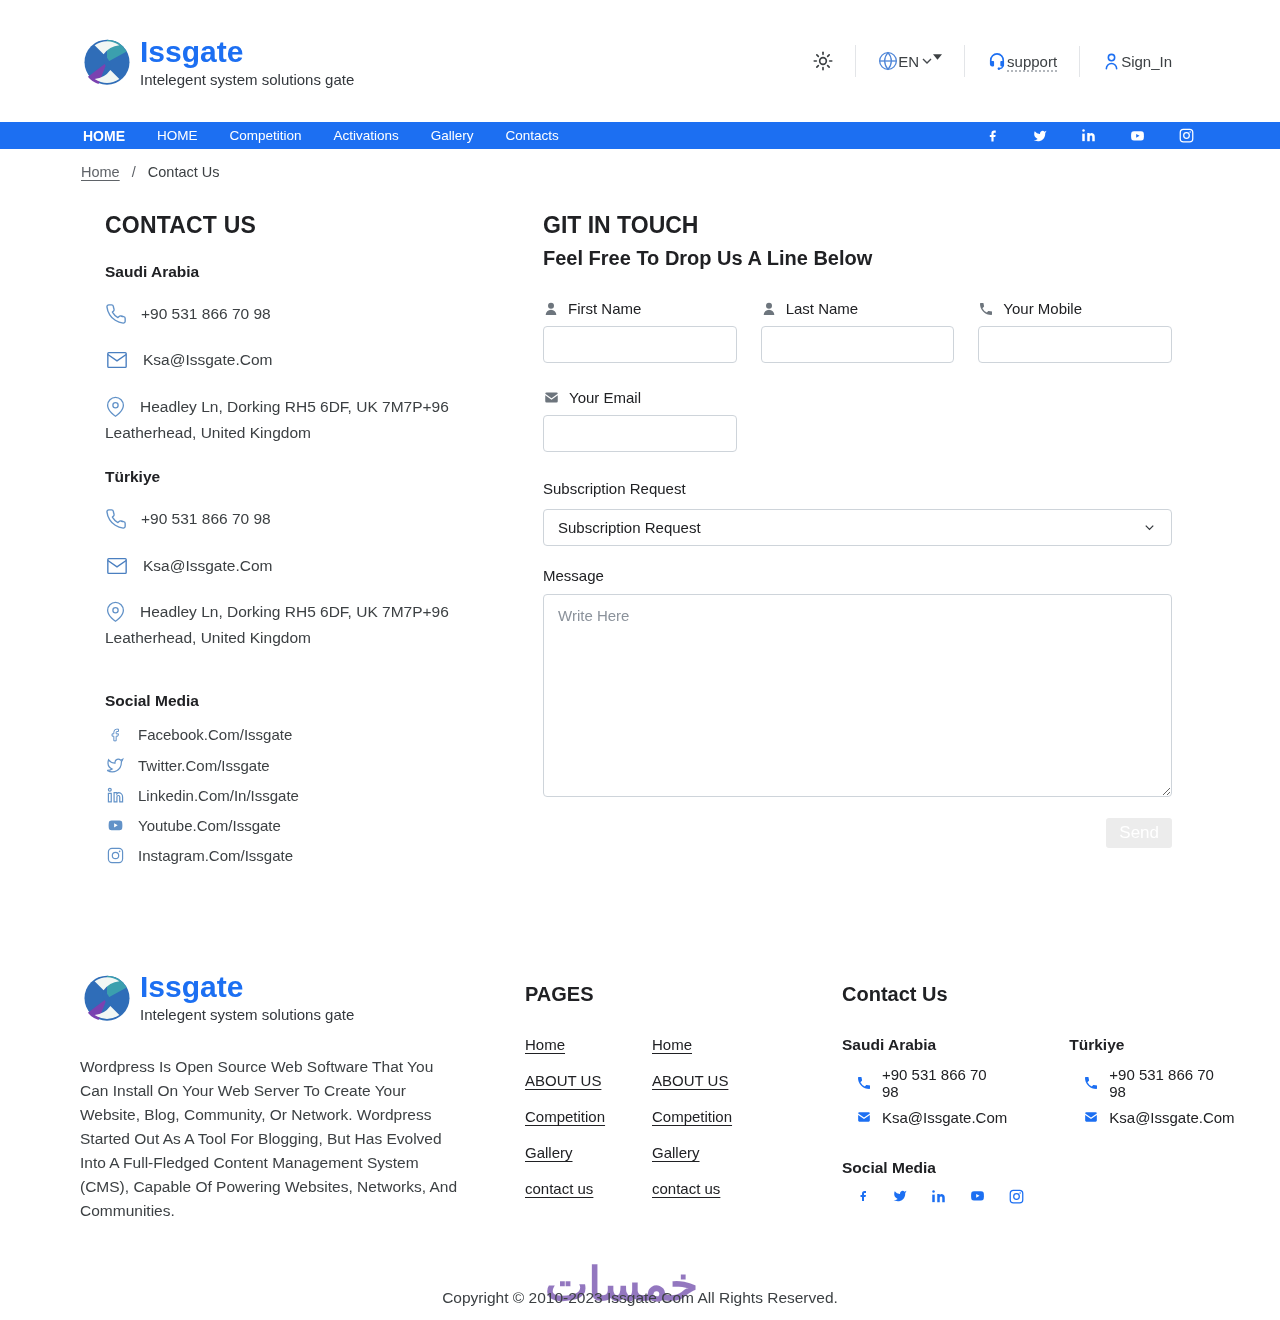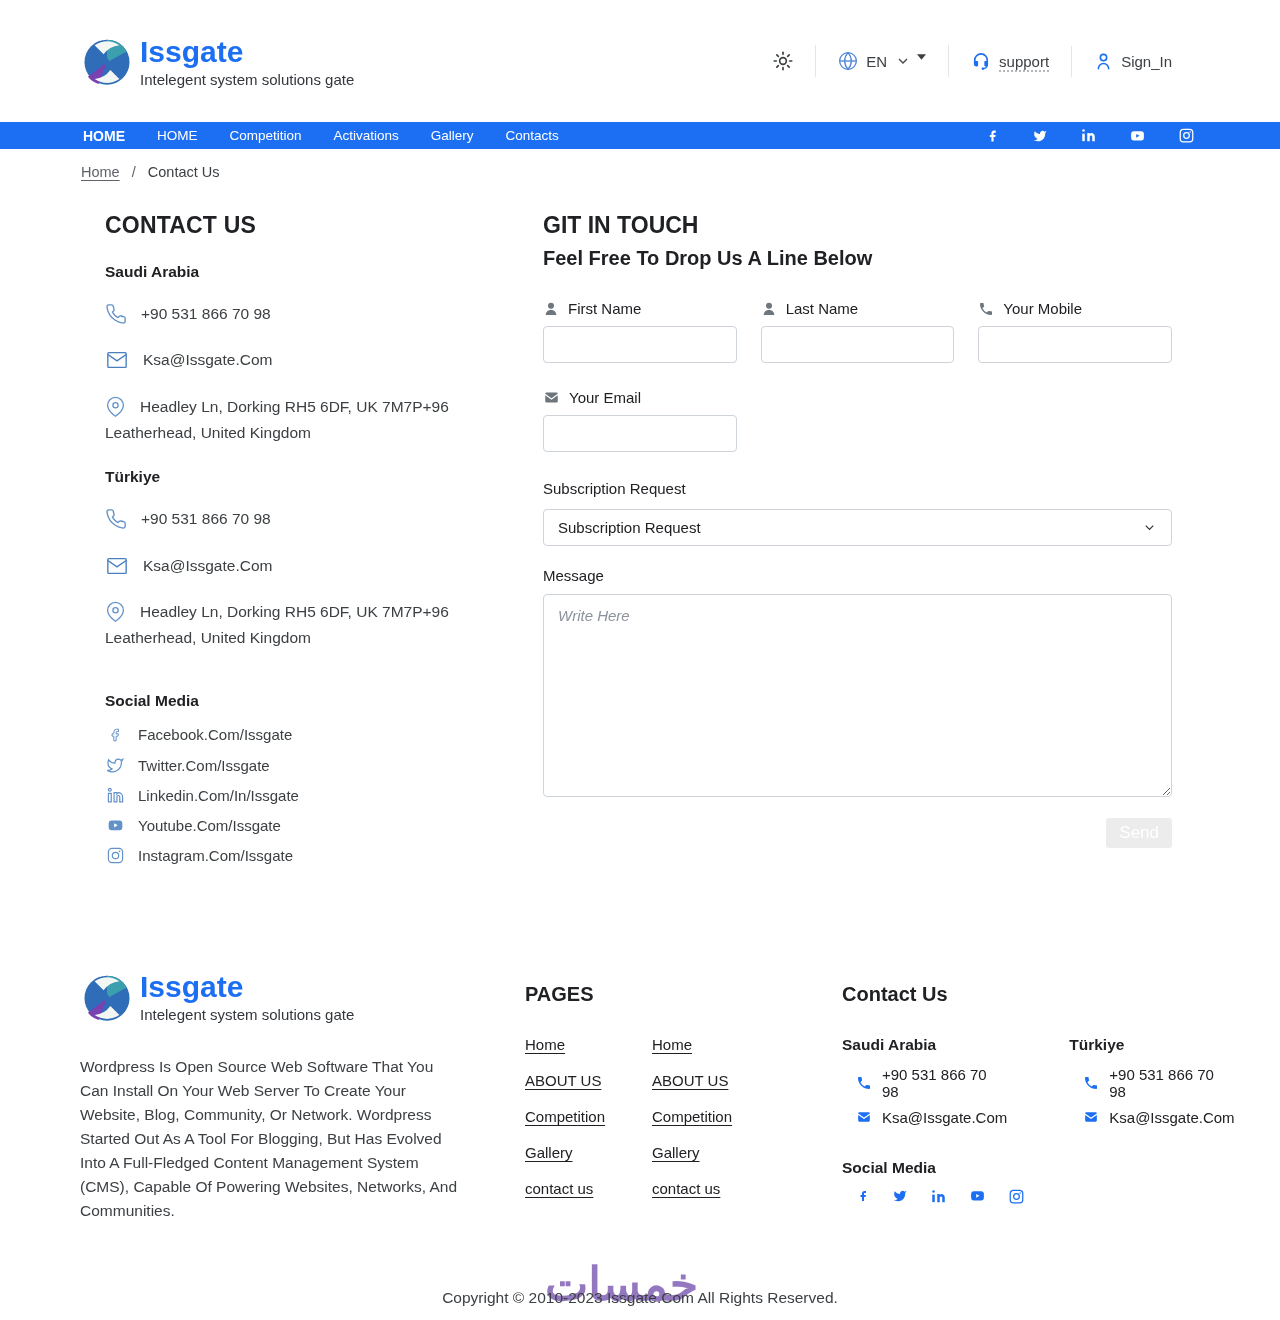--- a/index.html
+++ b/index.html
@@ -16,21 +16,21 @@
   .header {
     height: 122px; display: flex; align-items: center;
     justify-content: space-between; padding: 0 86px 0 80px; background: #fff;
   }
   .brand { display: flex; align-items: center; gap: 6px; }
   .brand-text { display: flex; flex-direction: column; }
   .brand-name { font-size: 30px; font-weight: 700; color: #1c6ff2; line-height: 1.1; }
   .brand-tagline { font-size: 15px; color: #33373c; margin-top: 3px; }
 
   .hdr-controls { display: flex; align-items: center; }
-  .hc { display: flex; align-items: center; gap: 8px; padding: 6px 22px; font-size: 15px; color:#3c4043; background:none; border:none; font-family:inherit; cursor:pointer; }
+  .hc { display: flex; align-items: center; padding: 6px 22px; font-size: 15px; color:#3c4043; background:none; border:none; font-family:inherit; cursor:pointer; }
   .hc + .hc { border-left: 1px solid #e3e5e8; }
   .hc.theme { color:#3c4043; padding-left: 0; }
   .hc .blue { color: #1c6ff2; }
   .hc .steelblue { color: #4f86d8; }
   .support-label { text-decoration: underline dotted #9aa0a6; text-underline-offset: 4px; }
   .caret { margin-left: -2px; margin-top: -8px; }
 
   
   .nav {
     background: #1c6ff2; height: 27px; display: flex; align-items: center;
@@ -75,21 +75,21 @@
   }
   .plain-label { font-size: 15px; color: #202124; margin: 2px 0 12px; }
   .select-box {
     height: 37px; border: 1px solid #ced4da; border-radius: 4px;
     display: flex; align-items: center; justify-content: space-between;
     padding: 0 14px; font-size: 15px; color: #202124; cursor: pointer; background:#fff;
   }
   .msg-label { font-size: 15px; color: #202124; margin: 21px 0 10px; }
   .textarea {
     width: 100%; height: 203px; border: 1px solid #ced4da; border-radius: 4px;
-    padding: 12px 14px; font-size: 15px; font-family: inherit; color: #000000; resize: both; font-style: italic;
+    padding: 12px 14px; font-size: 15px; font-family: inherit; color: #000000; resize: both;
   }
   .textarea::placeholder { color: #8b929b; }
   .send-row { text-align: right; margin-top: 17px; }
   .send-btn {
     background: #ececec; color: #ffffff; border: none; border-radius: 3px;
     font-size: 17px; padding: 5px 13px; font-family: inherit; cursor: pointer;
   }
 
   
   .footer { display: flex; padding: 0 86px 0 80px; margin-top: 92px; }

